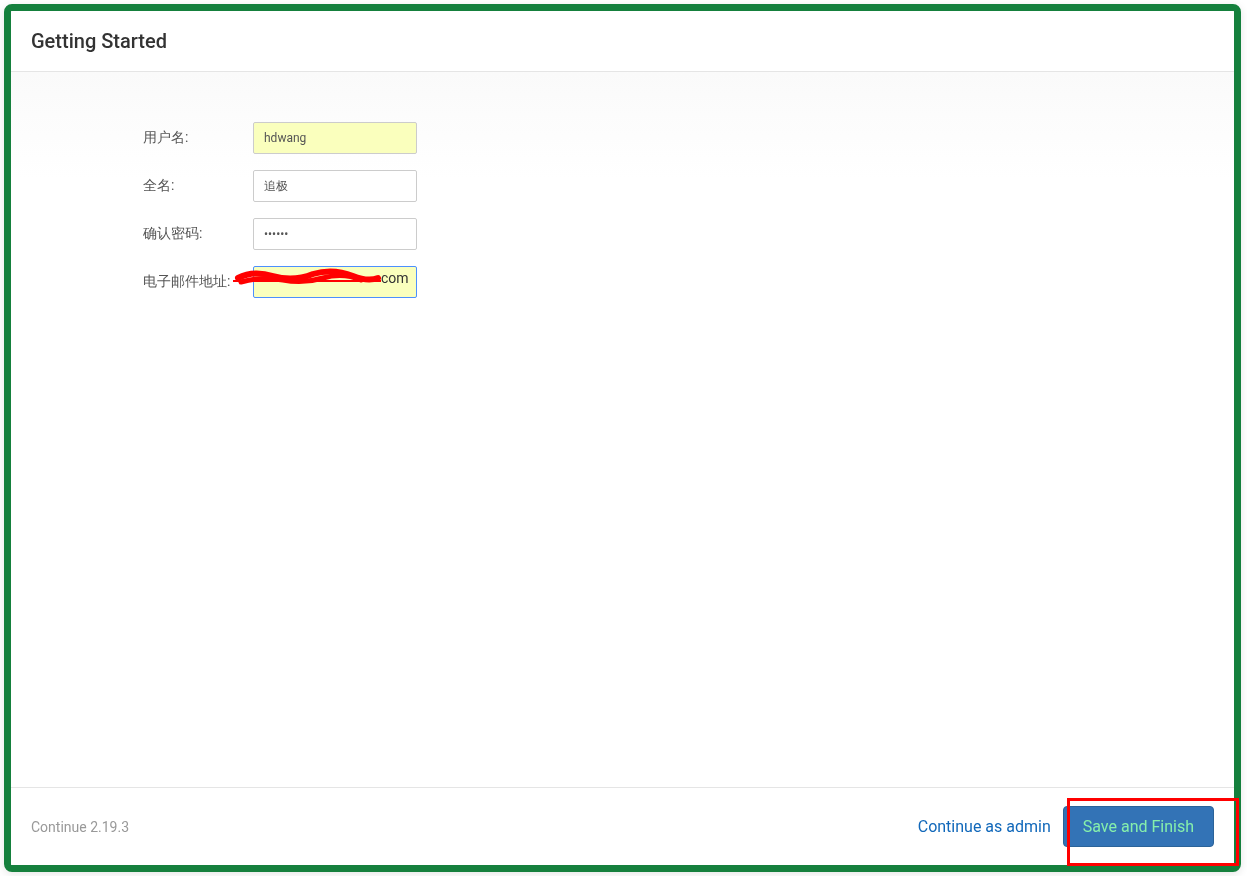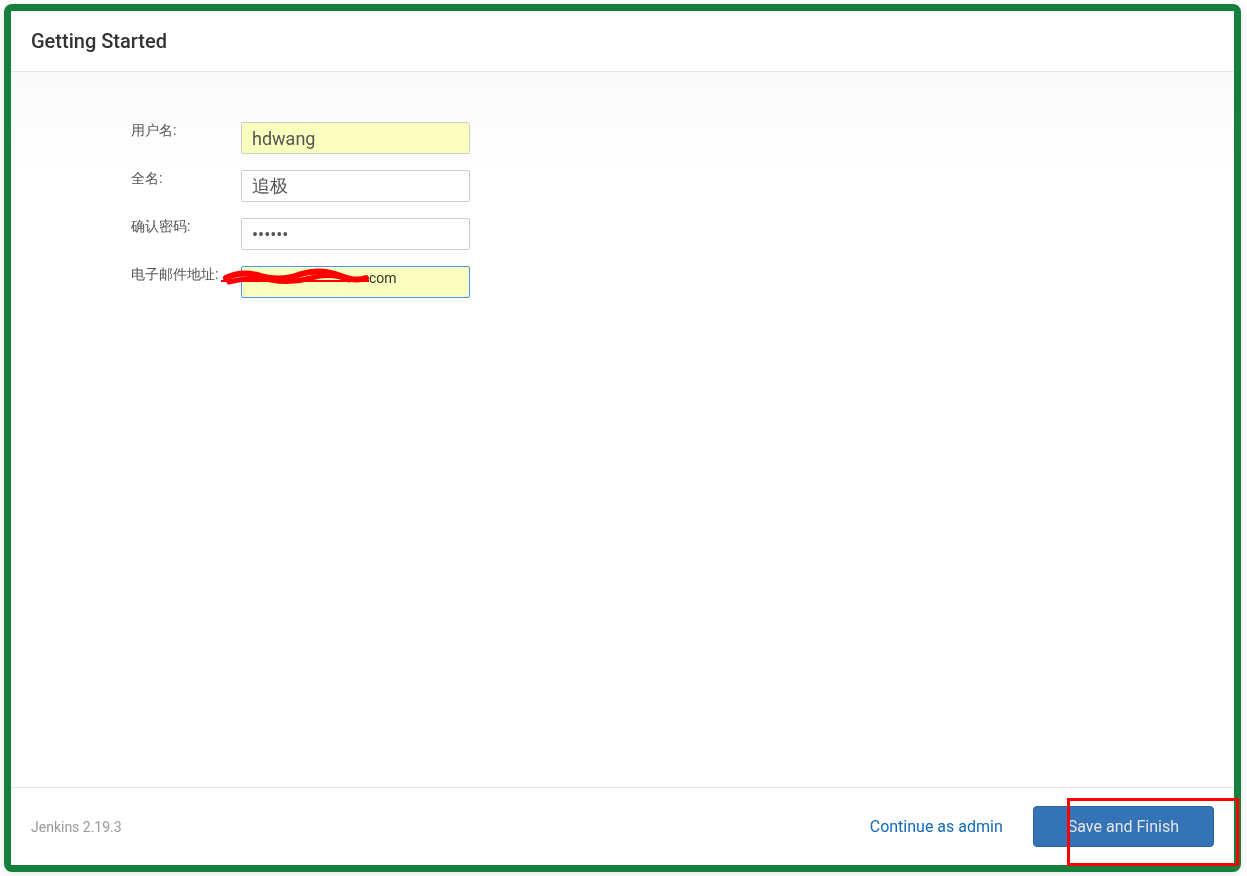--- a/index.html
+++ b/index.html
@@ -50,39 +50,40 @@
     .page-title {
       font-size: 48px;
       font-weight: 600;
       color: #333;
       margin-bottom: 35px;
       letter-spacing: -0.5px;
     }
     
     .form-row {
       display: flex;
-      align-items: flex-start;
+      align-items: center;
       margin-bottom: 16px;
       height: 32px;
+      margin-left: 12px;
     }
     
     .form-label {
       width: 110px;
       font-size: 14px;
       color: #555;
       flex-shrink: 0;
     }
     
     .form-input {
-      width: 229px;
+      width: 164px;
       height: 32px;
       padding: 4px 10px;
       border: 1px solid #ccc;
       border-radius: 2px;
-      font-size: 18px;
+      font-size: 12px;
       font-family: inherit;
       color: #555;
     }
     
     .form-input.autofill {
       background-color: #faffbd;
     }
     
     .form-input.email-field {
       background-color: #faffbd;
@@ -112,39 +113,39 @@
     }
     
     .footer-left {
       font-size: 14px;
       color: #999;
     }
     
     .footer-right {
       display: flex;
       align-items: center;
-      gap: 26px;
+      gap: 8px;
     }
     
     .link-button {
       background: none;
       border: none;
       color: #1168ba;
       font-size: 16px;
       cursor: pointer;
       padding: 8px 4px;
       font-family: inherit;
     }
     
     .primary-button {
       background: #3373b6;
       border: 1px solid #2b6399;
-      color: #e5e5e5;
+      color: #86efac;
       font-size: 16px;
-      padding: 10px 34px;
+      padding: 10px 19px;
       border-radius: 4px;
       cursor: pointer;
       font-family: inherit;
       text-align: right;
     }
     
     .highlight-box {
       position: absolute;
       border: 3px solid #ff0000;
       pointer-events: none;
@@ -200,21 +201,21 @@
         <path d="M 5 10 Q 20 2, 40 8 Q 60 14, 80 6 Q 100 0, 120 8 Q 135 14, 145 10" stroke="#ff0000" stroke-width="6" fill="none" stroke-linecap="round"></path>
         <path d="M 8 14 Q 30 8, 50 12 Q 70 16, 90 10 Q 110 4, 128 12" stroke="#ff0000" stroke-width="5" fill="none" stroke-linecap="round"></path>
         <line x1="0" y1="13" x2="148" y2="13" stroke="#ff0000" stroke-width="2"></line>
       </svg>
       <span class="email-text" style="left: 238px;">com</span>
     </div>
 
   </div>
 
   <div class="footer">
-    <div class="footer-left">Jenkins 2.19.3</div>
+    <div class="footer-left">Continue 2.19.3</div>
     <div class="footer-right">
       <button class="link-button">Continue as admin</button>
       <button class="primary-button">Save and Finish</button>
     </div>
   </div>
 
 </div>
 
 <div class="highlight-box highlight-save"></div>
 

